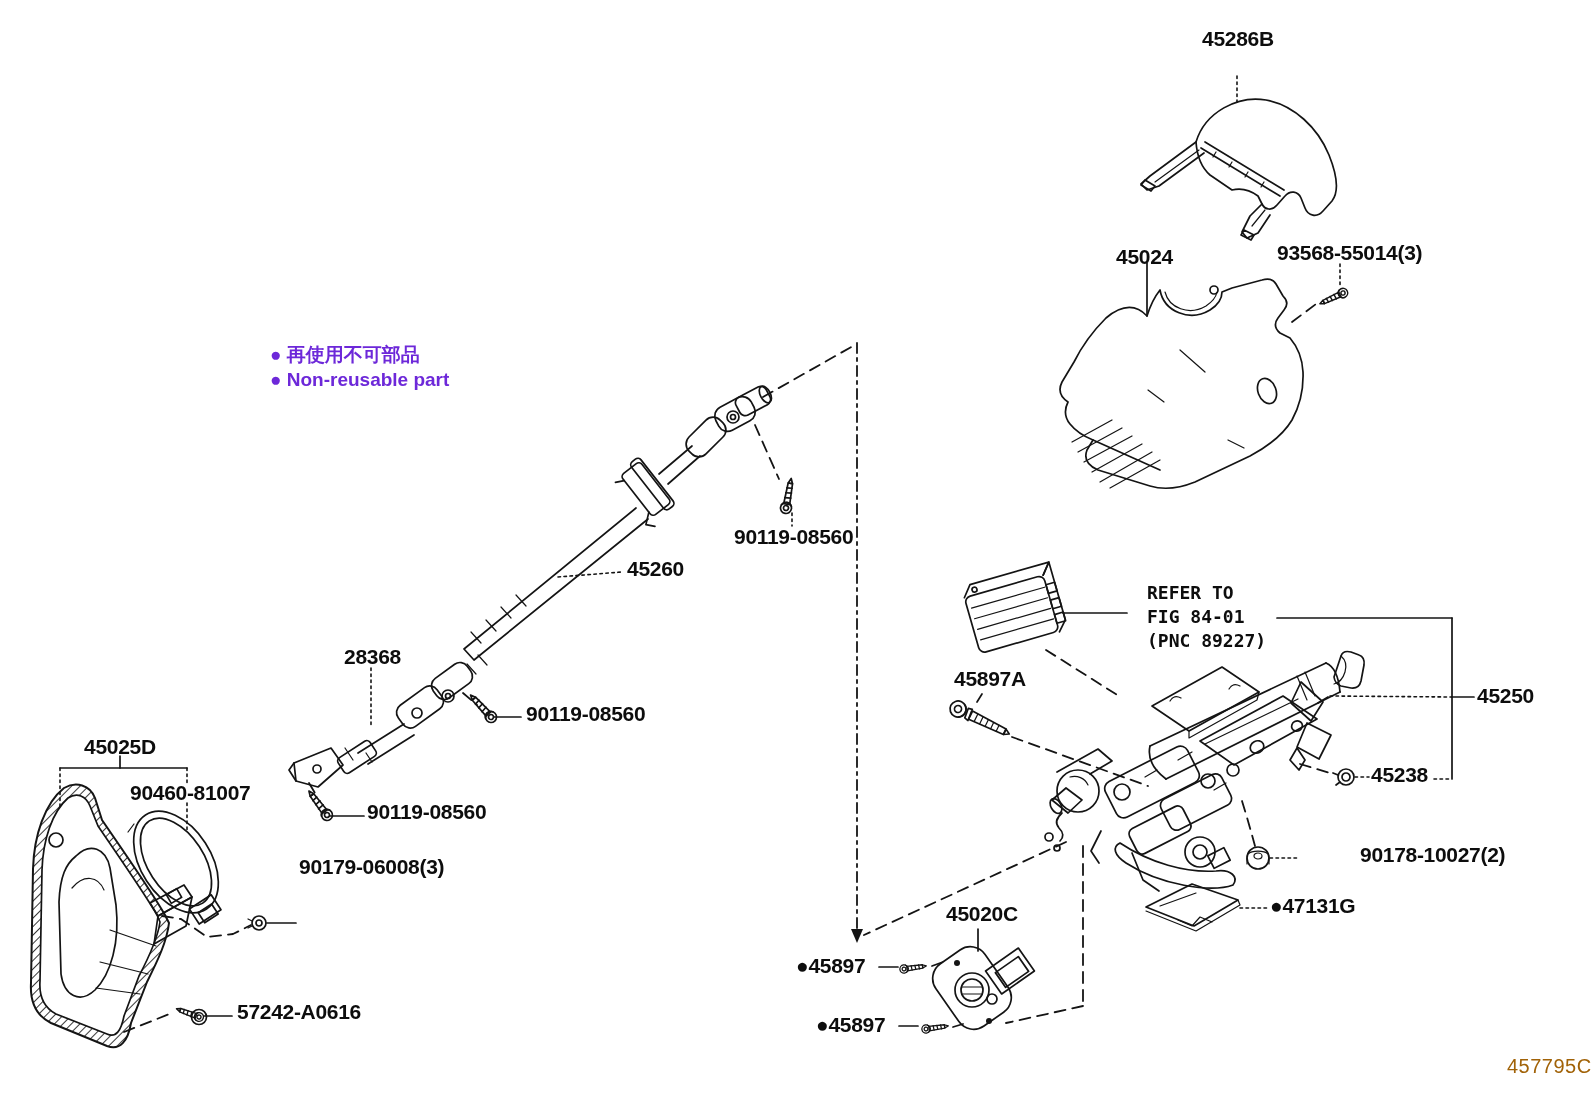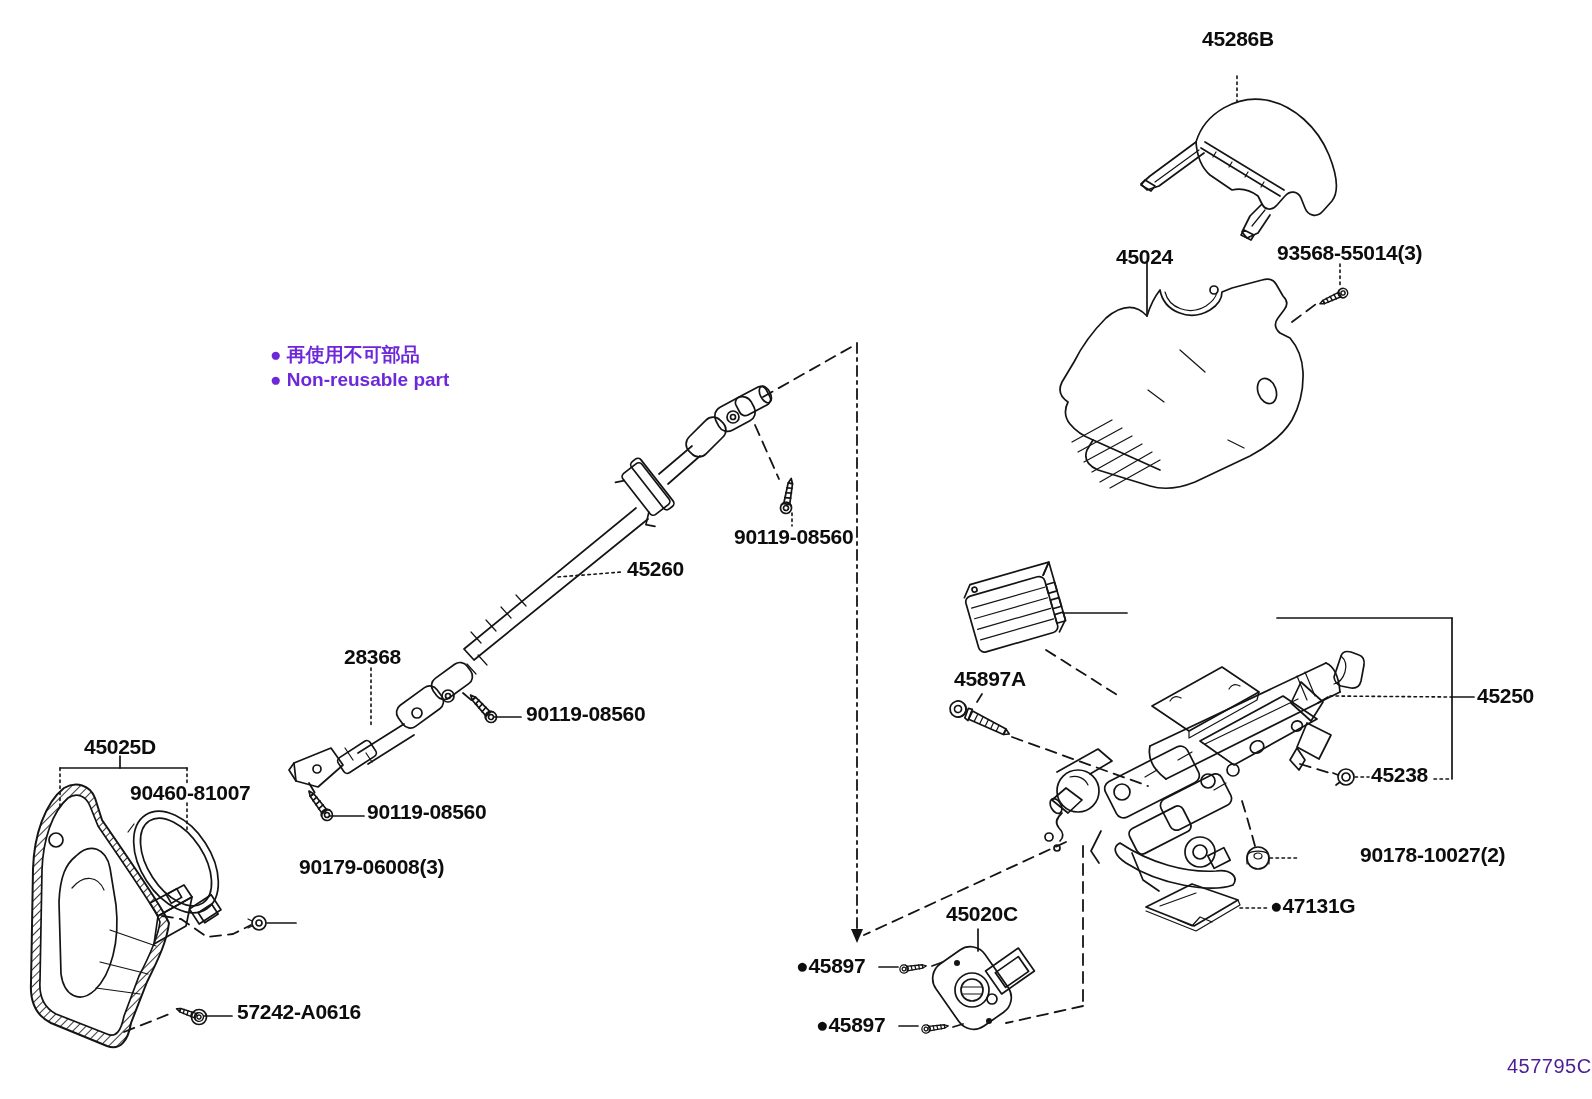--- a/index.html
+++ b/index.html
@@ -13,21 +13,21 @@
   #art .dot{stroke-dasharray:2.5 3.5;stroke-width:1.6;}
   #art .dash{stroke-dasharray:11 7;stroke-width:1.8;}
   #art .dd{stroke-dasharray:10 5 3 5;stroke-width:1.8;}
   #art .thin{stroke-width:1.2;}
   .plabel{position:absolute;font:700 21px "Liberation Sans",sans-serif;letter-spacing:-0.3px;
           color:#0d0d0d;line-height:1;white-space:nowrap;}
   .mono{position:absolute;font:700 18px "DejaVu Sans Mono",monospace;line-height:24px;
         color:#0d0d0d;white-space:nowrap;}
   .legend{position:absolute;font:600 19px "Liberation Sans",sans-serif;color:#6d28d9;
           line-height:1.35;white-space:nowrap;}
-  .code{position:absolute;font:400 20px "Liberation Sans",sans-serif;color:#4c1d95;
+  .code{position:absolute;font:400 20px "Liberation Sans",sans-serif;color:#a16207;
         letter-spacing:0.5px;white-space:nowrap;}
 </style>
 </head>
 <body>
 
 <div id="stage">
 
 <svg id="art" width="1592" height="1099" viewBox="0 0 1592 1099">
   <defs>
     <pattern id="hatchp" width="6" height="6" patternUnits="userSpaceOnUse" patternTransform="rotate(45)">
@@ -297,16 +297,21 @@
 <div class="plabel" style="left:1477px;top:685px">45250</div>
 <div class="plabel" style="left:1371px;top:764px">45238</div>
 <div class="plabel" style="left:1360px;top:844px">90178-10027(2)</div>
 <div class="plabel" style="left:1270px;top:895px">●47131G</div>
 <div class="plabel" style="left:946px;top:903px">45020C</div>
 <div class="plabel" style="left:796px;top:955px">●45897</div>
 <div class="plabel" style="left:816px;top:1014px">●45897</div>
 <div class="plabel" style="left:299px;top:856px">90179-06008(3)</div>
 <div class="plabel" style="left:237px;top:1001px">57242-A0616</div>
 
+<div class="mono" style="left:1147px;top:581px">
+  <div>REFER TO</div>
+  <div>FIG 84-01</div>
+  <div>(PNC 89227)</div>
+</div>
 
 <div class="code" style="left:1507px;top:1055px">457795C</div>
 
 </div>
 
 </body></html>

